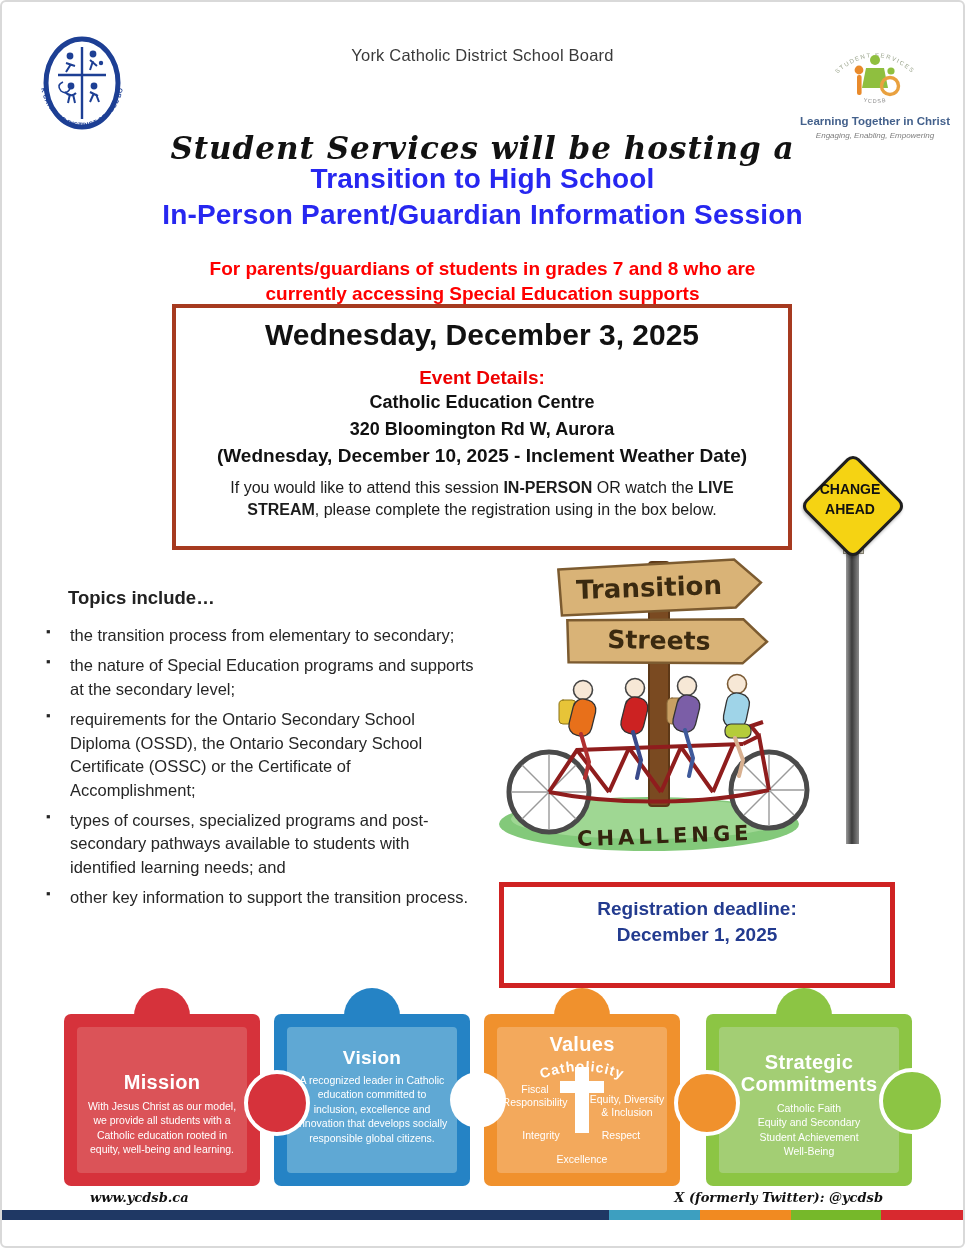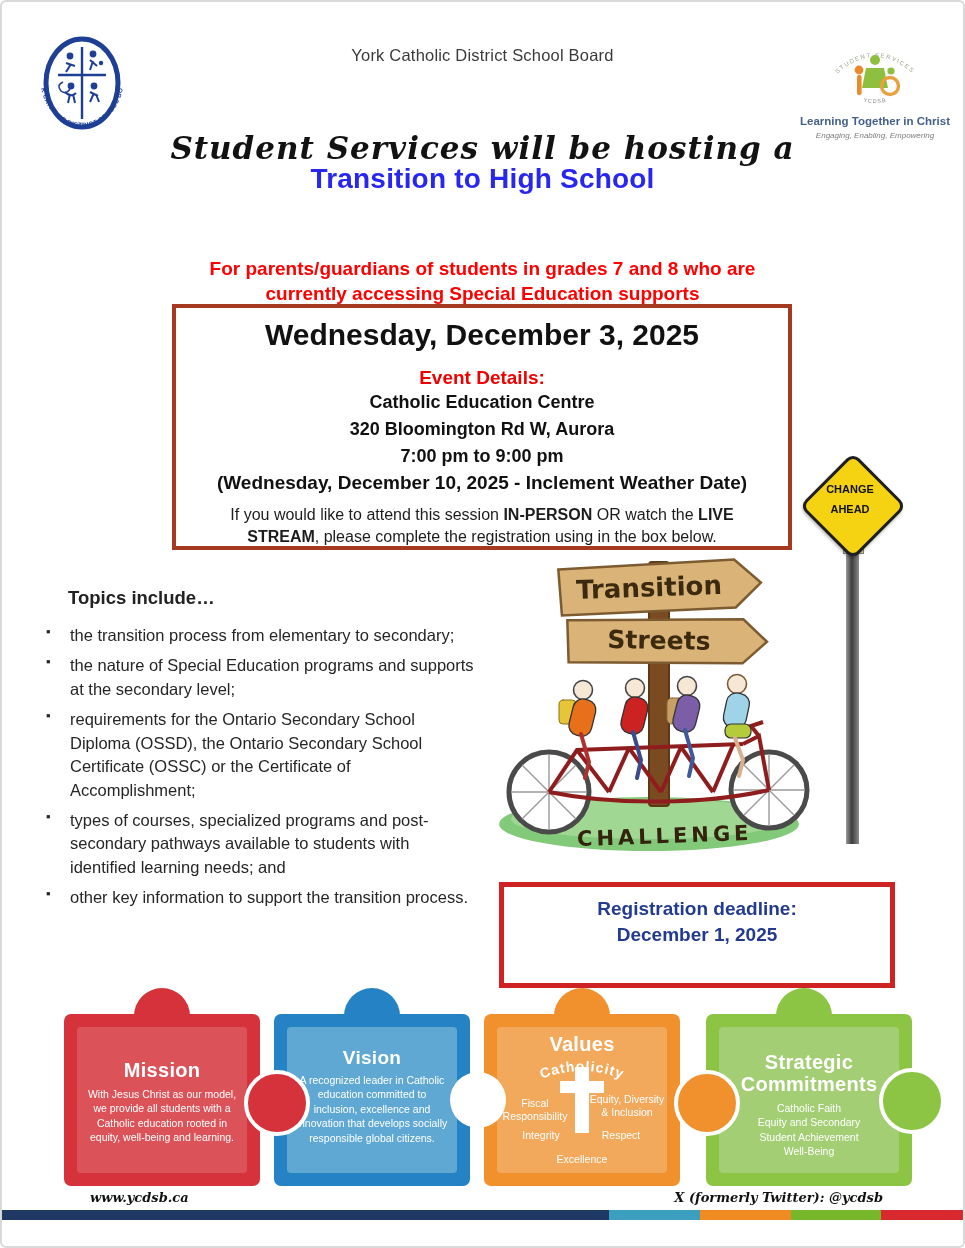--- a/index.html
+++ b/index.html
@@ -31,21 +31,21 @@
 
   
   .sign-pole{left:844px; top:546px; width:13px; height:296px;
              background:linear-gradient(90deg,#9a9a9a,#3c3c3c 45%,#8a8a8a); z-index:1;}
   .sign-cap{left:841px; top:540px; width:19px; height:10px; background:#d6d2c4; border:1px solid #8a8676; z-index:1;}
   .sign-wrap{left:798px; top:451px; width:100px; height:100px; z-index:3;}
   .sign-diamond{position:absolute; left:15px; top:15px; width:70px; height:70px;
                 background:#F5D313; border:3px solid #1f1f1f; border-radius:9px;
                 transform:rotate(45deg); box-shadow:1px 2px 3px rgba(0,0,0,.25);}
   .sign-text{position:absolute; left:0; top:26px; width:100px; text-align:center;
-             font-weight:bold; font-size:11px; line-height:20px; color:#111; z-index:4;}
+             font-weight:bold; font-size:14px; line-height:20px; color:#111; z-index:4;}
 
   
   .topics-heading{left:66px; top:585px; font-size:18.5px; font-weight:bold; color:#222;}
   .topics-list{left:40px; top:622px; width:436px; margin:0; padding:0; list-style:none;}
   .topics-list li{position:relative; padding-left:28px; margin-bottom:7px;
                   font-size:16.5px; line-height:1.42; color:#262626;}
   .topics-list li::before{content:"▪"; position:absolute; left:4px; top:-1px; font-size:13px; color:#262626;}
 
   
   .reg-box{left:497px; top:880px; width:386px; height:87px; border:5px solid #CF2222;
@@ -121,31 +121,31 @@
     <text font-size="5.4" fill="#8a8a8a" letter-spacing="1">
       <textPath href="#ssArcB" startOffset="50%" text-anchor="middle">YCDSB</textPath>
     </text>
     <text x="80" y="95" text-anchor="middle" font-size="11.5" font-weight="600" fill="#44618C">Learning Together in Christ</text>
     <text x="80" y="108" text-anchor="middle" font-size="8" font-style="italic" fill="#7d7d7d">Engaging, Enabling, Empowering</text>
   </svg>
 
   <div class="abs ctr board-name">York Catholic District School Board</div>
   <div class="abs ctr script-line">Student Services will be hosting a</div>
   <div class="abs ctr title-blue t1">Transition to High School</div>
+  <div class="abs ctr title-blue t2">In-Person Parent/Guardian Information Session</div>
   <div class="abs ctr subtitle-red">
     <div>For parents/guardians of students in grades 7 and 8 who are</div>
     <div>currently accessing Special Education supports</div>
   </div>
 
   <div class="abs event-box">
     <div class="ev-date">Wednesday, December 3, 2025</div>
     <div class="ev-label">Event Details:</div>
     <div class="ev-line">Catholic Education Centre</div>
     <div class="ev-line">320 Bloomington Rd W, Aurora</div>
-    <div class="ev-line">7:00 pm to 9:00 pm</div>
     <div class="ev-inclement">(Wednesday, December 10, 2025 - Inclement Weather Date)</div>
     <div class="ev-note"><span>If you would like to attend this session </span><b>IN-PERSON</b><span> OR watch the </span><b>LIVE STREAM</b><span>, please complete the registration using in the box below.</span></div>
   </div>
 
   <div class="abs sign-cap"></div>
   <div class="abs sign-pole"></div>
   <div class="abs sign-wrap">
     <div class="sign-diamond"></div>
     <div class="sign-text">
       <div>CHANGE</div>
@@ -232,21 +232,21 @@
     <div class="reg-line">December 1, 2025</div>
   </div>
 
   <div class="abs tab p-red" style="left:132px; top:986px;"></div>
   <div class="abs tab p-blue" style="left:342px; top:986px;"></div>
   <div class="abs tab p-orange" style="left:552px; top:986px;"></div>
   <div class="abs tab p-green" style="left:774px; top:986px;"></div>
 
   <div class="piece p-red" style="left:62px; width:196px;">
     <div class="panel panel-red">
-      <div class="pz-title" style="margin-top:32px;">Mission</div>
+      <div class="pz-title" style="margin-top:44px;">Mission</div>
       <div class="pz-text" style="margin-top:5px;">With Jesus Christ as our model, we provide all students with a Catholic education rooted in equity, well-being and learning.</div>
     </div>
   </div>
 
   <div class="piece p-blue" style="left:272px; width:196px;">
     <div class="panel panel-blue">
       <div class="pz-title" style="margin-top:20px; font-size:19px;">Vision</div>
       <div class="pz-text" style="margin-top:4px;">A recognized leader in Catholic education committed to inclusion, excellence and innovation that develops socially responsible global citizens.</div>
     </div>
   </div>
@@ -254,21 +254,21 @@
   <div class="piece p-orange" style="left:482px; width:196px;">
     <div class="panel panel-orange">
       <div class="pz-title" style="margin-top:6px;">Values</div>
       <svg style="position:absolute; left:0; top:22px;" width="170" height="40" viewBox="0 0 170 40">
         <path id="catArc" d="M 28 38 Q 85 6 142 38" fill="none"></path>
         <text font-size="14" font-weight="bold" fill="#ffffff" letter-spacing="1">
           <textPath href="#catArc" startOffset="50%" text-anchor="middle">Catholicity</textPath>
         </text>
       </svg>
       <div class="cross"></div>
-      <div class="val-label" style="left:2px; top:70px; width:72px;">Fiscal Responsibility</div>
+      <div class="val-label" style="left:2px; top:56px; width:72px;">Fiscal Responsibility</div>
       <div class="val-label" style="right:0px; top:66px; width:80px;">Equity, Diversity &amp; Inclusion</div>
       <div class="val-label" style="left:14px; top:102px; width:60px;">Integrity</div>
       <div class="val-label" style="right:18px; top:102px; width:56px;">Respect</div>
       <div class="val-label" style="left:0; right:0; top:126px;">Excellence</div>
     </div>
   </div>
 
   <div class="piece p-green" style="left:704px; width:206px;">
     <div class="panel panel-green">
       <div class="pz-title" style="margin-top:24px; line-height:1.1;">Strategic Commitments</div>

